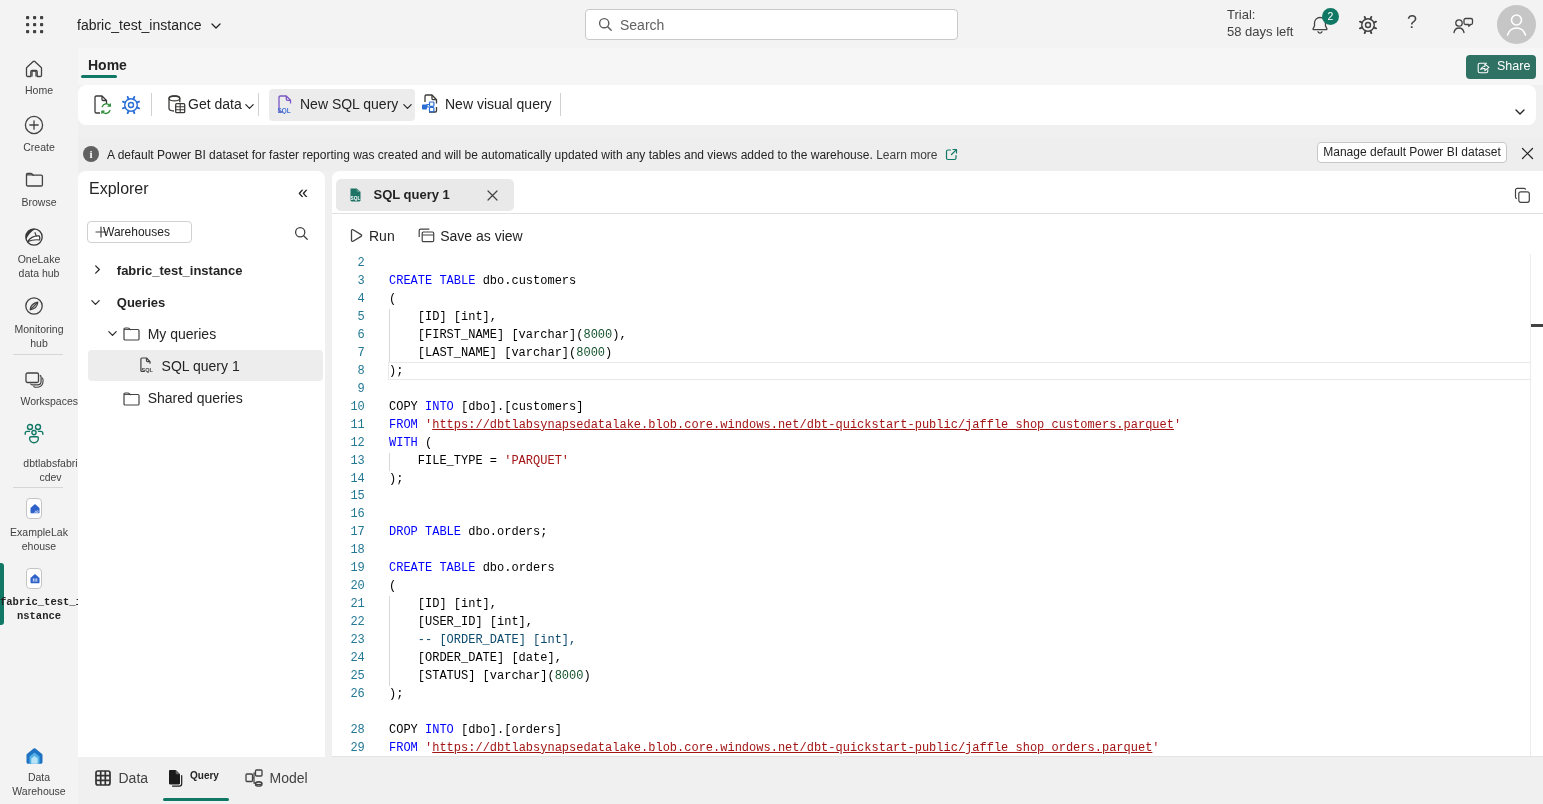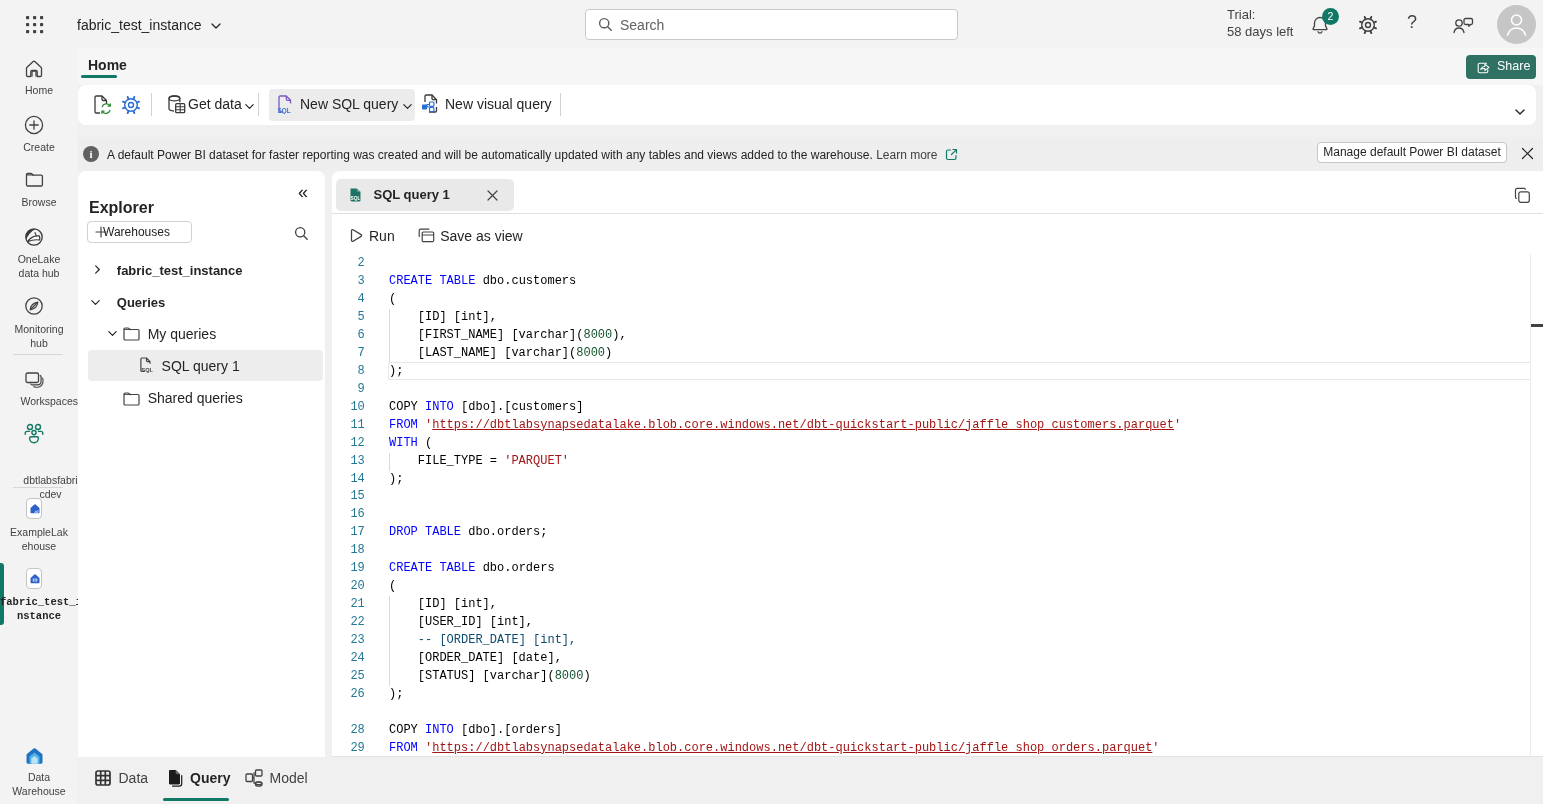--- a/index.html
+++ b/index.html
@@ -111,21 +111,21 @@
     </svg>
   <div class="a" style="left:0;top:347px;width:78px;text-align:right;">Workspaces</div>
 
   <svg class="a" style="left:24px;top:375px" width="20" height="22" viewBox="0 0 20 22">
       <circle cx="6" cy="4" r="2.5" fill="none" stroke="#117865" stroke-width="1.4"></circle>
       <circle cx="14" cy="4" r="2.5" fill="none" stroke="#117865" stroke-width="1.4"></circle>
       <circle cx="10" cy="9.6" r="2.1" fill="none" stroke="#117865" stroke-width="1.4"></circle>
       <path d="M1.2 11.3v-.9c0-1.1.9-2 2-2h2.3M14.5 8.4h2.3c1.1 0 2 .9 2 2v.9" fill="none" stroke="#117865" stroke-width="1.4" stroke-linecap="round"></path>
       <path d="M5.6 15.3c0-.8.7-1.5 1.5-1.5h5.8c.8 0 1.5.7 1.5 1.5a4.4 4.4 0 01-8.8 0z" fill="none" stroke="#117865" stroke-width="1.4" stroke-linejoin="round"></path>
     </svg>
-  <div class="a" style="left:0;top:425px;width:78px;text-align:center;line-height:14px;padding-left:23px;">dbtlabsfabri<br>cdev</div>
+  <div class="a" style="left:0;top:408px;width:78px;text-align:center;line-height:14px;padding-left:23px;">dbtlabsfabri<br>cdev</div>
   <div class="a" style="left:13px;top:439px;width:50px;height:1px;background:#d6d6d6;"></div>
 
   <div class="a" style="left:25.5px;top:450px;width:16.5px;height:21px;background:#fff;border:1px solid #c4c4c4;border-radius:4px;"></div>
   <svg class="a" style="left:28.5px;top:454.5px" width="12" height="12" viewBox="0 0 12 12">
       <path d="M5.4 1.6a.9.9 0 011.2 0l3.6 3.1c.2.2.3.4.3.7v4c0 .5-.4.9-.9.9H2.4c-.5 0-.9-.4-.9-.9v-4c0-.3.1-.5.3-.7z" fill="#2e62c9"></path>
       <path d="M6.2 8.2c.5.4 1.1.4 1.6 0 .5-.4 1.1-.4 1.6 0M5.8 9.8c.5.4 1.1.4 1.6 0 .5-.4 1.1-.4 1.6 0" stroke="#fff" stroke-width=".8" fill="none" stroke-linecap="round"></path>
     </svg>
   <div class="a" style="left:0;top:477px;width:78px;text-align:center;line-height:14px;">ExampleLak<br>ehouse</div>
 
   <div class="a" style="left:0;top:515px;width:4px;height:62px;border-radius:0 3px 3px 0;background:#117865;"></div>
@@ -226,21 +226,21 @@
         <path d="M6.5 3H4c-.8 0-1.5.7-1.5 1.5V11c0 .8.7 1.5 1.5 1.5h6.5c.8 0 1.5-.7 1.5-1.5V8.5" fill="none" stroke="#117865" stroke-width="1.2" stroke-linecap="round"></path>
         <path d="M9 2.5h3.5V6M12.2 2.8L7.5 7.5" fill="none" stroke="#117865" stroke-width="1.2" stroke-linecap="round" stroke-linejoin="round"></path>
       </svg></div>
   <div class="a" style="left:1239px;top:3.5px;width:190px;height:21px;background:#fff;border:1px solid #c7c7c7;border-radius:4px;font-size:12px;text-align:center;line-height:19px;">Manage default Power BI dataset</div>
   <svg class="a" style="left:1442px;top:8px" width="15" height="15" viewBox="0 0 15 15">
       <path d="M2.5 2.5l10 10M12.5 2.5l-10 10" stroke="#242424" stroke-width="1.2" stroke-linecap="round"></path>
     </svg>
 </div>
 
 <div class="a" id="explorer" style="left:78px;top:170.5px;width:246.5px;height:586.5px;background:#fff;border-radius:8px 8px 0 0;">
-  <div class="a" style="left:11px;top:28px;font-size:16px;font-weight:bold;">Explorer</div>
+  <div class="a" style="left:11px;top:9px;font-size:16px;font-weight:normal;">Explorer</div>
   <div class="a" style="left:220px;top:11px;font-size:18px;color:#242424;">«</div>
   <div class="a" style="left:8.5px;top:50px;width:105px;height:22px;border:1px solid #d1d1d1;border-radius:4px;background:#fff;"></div>
   <svg class="a" style="left:17px;top:55.5px" width="12" height="12" viewBox="0 0 12 12">
       <path d="M6 1v10M1 6h10" stroke="#424242" stroke-width="1.2" stroke-linecap="round"></path>
     </svg>
   <div class="a" style="left:25px;top:54.5px;font-size:12px;">Warehouses</div>
   <svg class="a" style="left:216px;top:55px" width="15" height="15" viewBox="0 0 15 15">
       <circle cx="6.2" cy="6.2" r="4.6" fill="none" stroke="#424242" stroke-width="1.3"></circle>
       <path d="M9.7 9.7l3.5 3.5" stroke="#424242" stroke-width="1.3" stroke-linecap="round"></path>
     </svg>
@@ -353,21 +353,21 @@
       <rect x="1" y="1" width="14" height="14" rx="2" fill="none" stroke="#333" stroke-width="1.7"></rect>
       <path d="M1 5.7h14M1 10.3h14M5.7 1v14M10.3 1v14" stroke="#333" stroke-width="1.7"></path>
     </svg>
   <div class="a" style="left:40.5px;top:12.5px;font-size:14px;color:#424242;">Data</div>
 
   <svg class="a" style="left:89px;top:12px" width="16" height="18" viewBox="0 0 16 18">
       <path d="M2 2.2C2 1.5 2.5 1 3.2 1h5.5L13 5.3v9c0 .7-.5 1.2-1.2 1.2H3.2c-.7 0-1.2-.5-1.2-1.2z" fill="#1a1a1a"></path>
       <path d="M8.7 1v3.1c0 .7.5 1.2 1.2 1.2H13z" fill="#666"></path>
       <path d="M14.7 6.5v8.3c0 1.3-1.1 2.4-2.4 2.4H5.6" fill="none" stroke="#1a1a1a" stroke-width="1.2" stroke-linecap="round"></path>
     </svg>
-  <div class="a" style="left:112px;top:12.5px;font-size:14px;font-weight:bold;">Query</div>
+  <div class="a" style="left:112px;top:12.5px;font-size:10px;font-weight:bold;">Query</div>
   <div class="a" style="left:84.8px;top:40.5px;width:66px;height:3px;border-radius:2px;background:#117865;"></div>
 
   <svg class="a" style="left:167px;top:12px" width="18" height="18" viewBox="0 0 18 18">
       <rect x="1" y="5" width="6.5" height="7.5" rx="1" fill="none" stroke="#424242" stroke-width="1.3"></rect>
       <rect x="10.5" y="1" width="6.5" height="6" rx="1" fill="none" stroke="#424242" stroke-width="1.3"></rect>
       <path d="M10.5 14.2c0-.8 1.5-1.4 3.2-1.4s3.2.6 3.2 1.4v1.6c0 .8-1.5 1.4-3.2 1.4s-3.2-.6-3.2-1.4z" fill="none" stroke="#424242" stroke-width="1.2"></path>
       <ellipse cx="13.7" cy="14.2" rx="3.2" ry="1.4" fill="none" stroke="#424242" stroke-width="1.2"></ellipse>
       <path d="M7.5 8.8h1.5v-4.8h1.5M7.5 8.8h1.5v5.4h1.5" fill="none" stroke="#424242" stroke-width="1.2"></path>
     </svg>
   <div class="a" style="left:191.5px;top:12.5px;font-size:14px;color:#424242;">Model</div>

